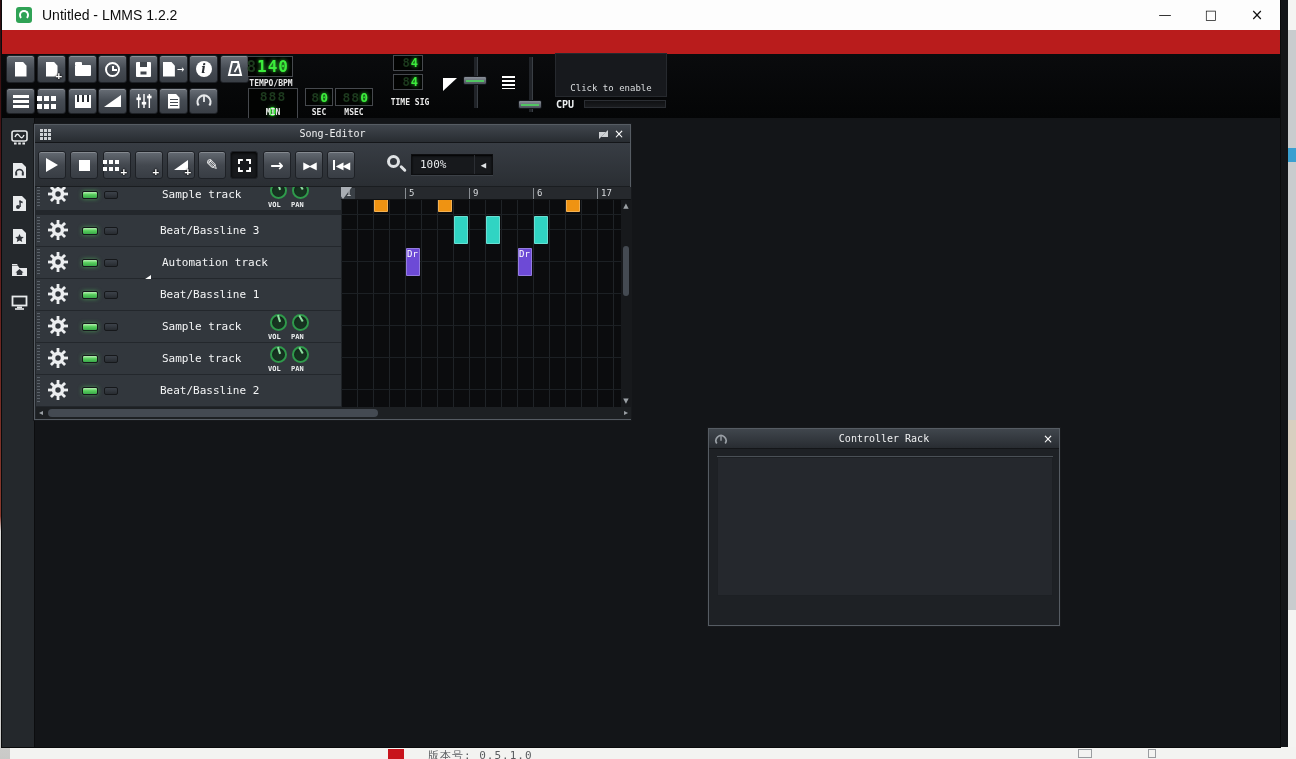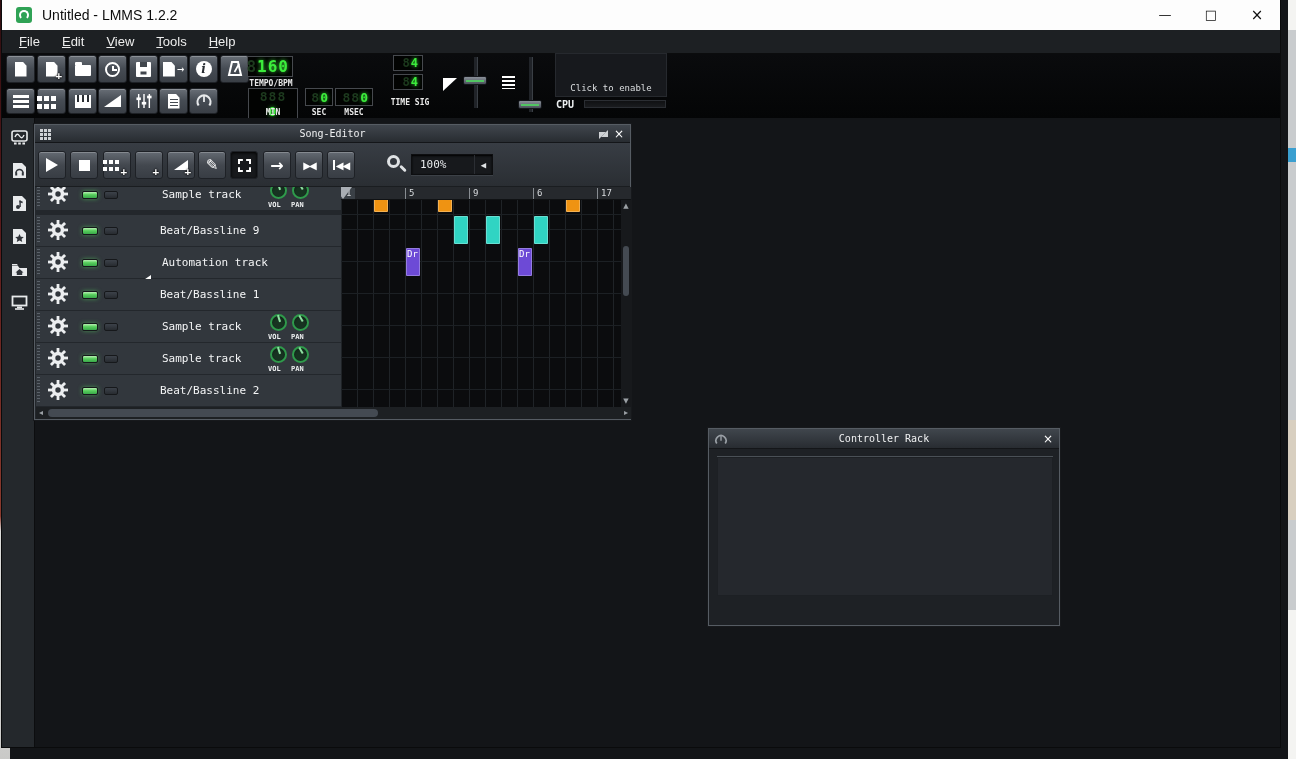--- a/index.html
+++ b/index.html
@@ -193,40 +193,39 @@
 <div class="screen">
 
   <div class="abs wallpaper-left"></div>
   <div class="abs wallpaper-glyph">当</div>
   <div class="abs strip-right">
     <span class="frag" style="top:0;height:30px;background:#f4f4f2;"></span>
     <span class="frag" style="top:148px;height:14px;background:#3a9fd0;"></span>
     <span class="frag" style="top:420px;height:100px;background:#d8cfc0;"></span>
     <span class="frag" style="top:610px;height:149px;background:#f4f4f2;"></span>
   </div>
+  <div class="abs bottom-strip">
+    <span class="bottom-red"></span>
+    <span class="bottom-text">版本号:  0.5.1.0</span>
+    <span class="bottom-ic1"></span>
+    <span class="bottom-ic2"></span>
+  </div>
 
   <div class="abs window">
 
     <div class="abs titlebar">
       <span class="abs app-logo">
           <i></i>
         </span>
       <span class="abs title-text">Untitled - LMMS 1.2.2</span>
       <span class="abs win-btn wb-min">—</span>
       <span class="abs win-btn wb-max">□</span>
       <span class="abs win-btn wb-close">×</span>
     </div>
 
-    <div class="abs menubar">
-        <span class="menu-item"><u>F</u>ile</span>
-        <span class="menu-item"><u>E</u>dit</span>
-        <span class="menu-item"><u>V</u>iew</span>
-        <span class="menu-item"><u>T</u>ools</span>
-        <span class="menu-item"><u>H</u>elp</span>
-      </div>
 
     <div class="abs toolbar">
 
       <div class="tbtn" style="left:4px;top:1px;">
           <span class="pg"></span>
         </div>
       <div class="tbtn" style="left:35px;top:1px;">
           <span class="pg"></span>
           <span class="plus-badge">+</span>
         </div>
@@ -282,21 +281,21 @@
         </div>
       <div class="tbtn tbtn2" style="left:187px;top:34px;">
         <svg width="18" height="18" viewBox="0 0 20 20">
             <path d="M4 15a7.2 7.2 0 1112 0" fill="none" stroke="#e8eaec" stroke-width="2.4"></path>
             <path d="M10 11V4" stroke="#e8eaec" stroke-width="2"></path>
           </svg>
       </div>
 
       <div class="seg7" style="left:245px;top:2px;width:46px;height:21px;font-size:16px;">
         <span class="ghost">8</span>
-          <span>160</span>
+          <span>140</span>
       </div>
       <span class="disp-label" style="left:241px;top:25px;width:56px;">TEMPO/BPM</span>
 
       <div class="seg7" style="left:246px;top:34px;width:50px;height:32px;font-size:13px;flex-direction:column;">
         <span class="ghost">888</span>
           <span>0</span>
       </div>
       <span class="disp-label" style="left:246px;top:54px;width:50px;">MIN</span>
       <div class="seg7" style="left:303px;top:34px;width:28px;height:18px;font-size:13px;">
         <span class="ghost">8</span>
@@ -484,21 +483,21 @@
           <rect x="8.6" y="0" width="2.8" height="20" transform="rotate(90 10 10)"></rect>
           <rect x="8.6" y="0" width="2.8" height="20" transform="rotate(135 10 10)"></rect>
           <circle cx="10" cy="10" r="6.2"></circle>
         </g>
         <circle cx="10" cy="10" r="2.7" fill="#32373d"></circle>
       </svg>
     </span>
     <span class="led"></span>
     <span class="solo"></span>
     <span class="ticon"><span class="bbgrid" style="margin: 4px 0px 0px 2px;"></span></span>
-    <span class="tname bbname">Beat/Bassline 9</span>
+    <span class="tname bbname">Beat/Bassline 3</span>
 
   </div>
             <div class="trow" style="top: 60px;">
     <span class="grip"></span>
     <span class="gearwrap">
       <svg width="20" height="20" viewBox="0 0 20 20">
         <g fill="#eceef0">
           <rect x="8.6" y="0" width="2.8" height="20"></rect>
           <rect x="8.6" y="0" width="2.8" height="20" transform="rotate(45 10 10)"></rect>
           <rect x="8.6" y="0" width="2.8" height="20" transform="rotate(90 10 10)"></rect>

